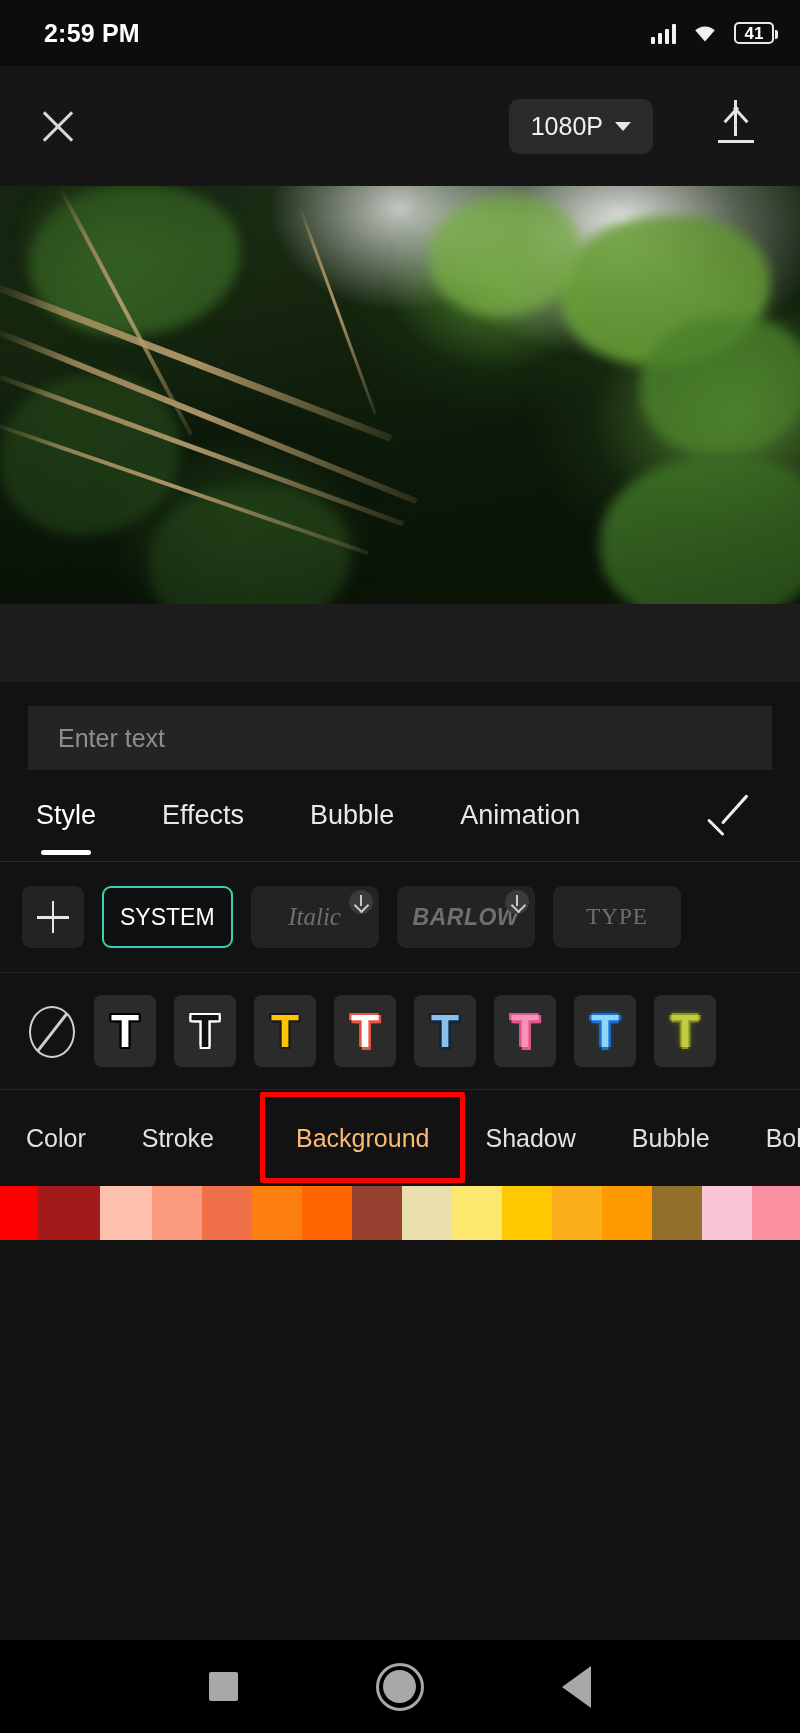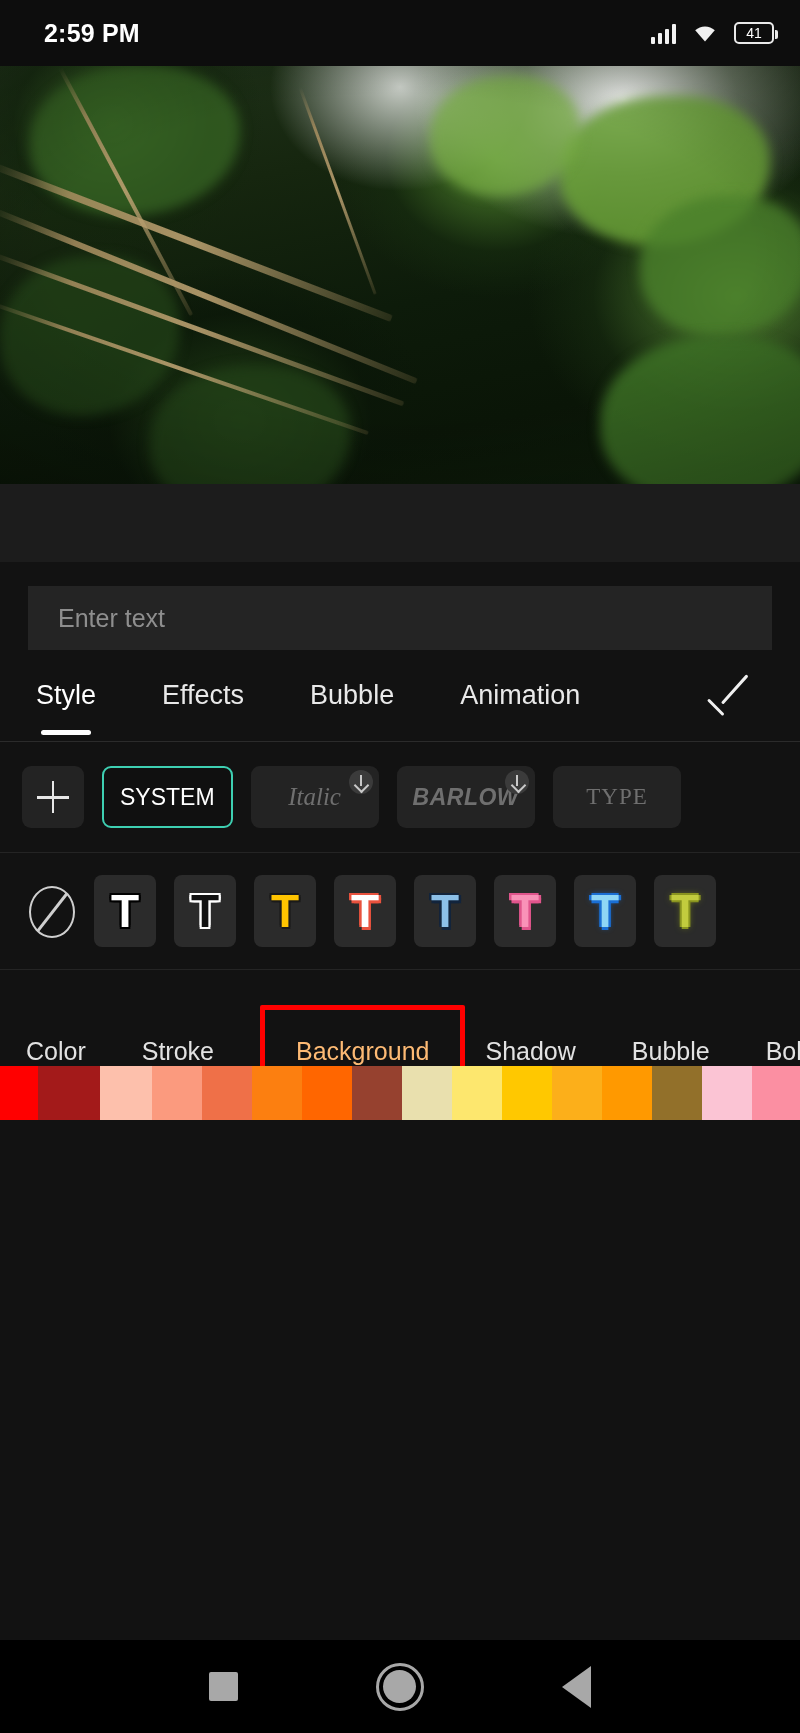--- a/index.html
+++ b/index.html
@@ -56,21 +56,21 @@
     border-radius: 5px;
     display: flex; align-items: center; justify-content: center;
   }
   .battery::after {
     content: "";
     position: absolute; right: -6px; top: 6px;
     width: 3.5px; height: 9px;
     background: #e9e9e9;
     border-radius: 0 2px 2px 0;
   }
-  .battery span { font-size: 14px; color: #fff; font-weight: normal; line-height: 1; }
+  .battery span { font-size: 17px; color: #fff; font-weight: bold; line-height: 1; }
 
   
   .top-toolbar {
     height: 120px;
     background: #161616;
     display: flex;
     align-items: center;
     padding: 0 36px 0 30px;
     flex: 0 0 auto;
   }
@@ -347,21 +347,21 @@
   .preset-T {
     font-size: 46px;
     font-weight: bold;
     line-height: 1;
     font-family: "Liberation Sans", sans-serif;
   }
 
   
   .subtab-row {
     display: flex;
-    align-items: flex-end;
+    align-items: center;
     height: 96px;
     padding-left: 26px;
     gap: 56px;
     overflow: hidden;
     position: relative;
   }
   .subtab {
     color: #e2e2e2;
     font-size: 25px;
     cursor: pointer;
@@ -441,20 +441,33 @@
       </div>
       <svg width="28" height="22" viewBox="0 0 28 22">
         <path d="M14 19.5 L4.2 8.2 a14.5 14.5 0 0 1 19.6 0 Z" fill="#f0f0f0"></path>
       </svg>
       <div class="battery">
         <span>41</span>
       </div>
     </div>
   </div>
 
+  <div class="top-toolbar">
+    <div class="close-x"></div>
+    <div class="toolbar-spacer"></div>
+    <div class="quality-chip">
+      <span class="label">1080P</span>
+      <span class="caret-down"></span>
+    </div>
+    <div class="export-btn">
+      <span class="arrow-stem"></span>
+      <span class="arrow-head"></span>
+      <span class="arrow-base"></span>
+    </div>
+  </div>
 
   <div class="preview-wrap">
     <div class="video-canvas"></div>
 
     <div class="leafblob" style="left:560px; top:30px; width:210px; height:150px; background:rgba(104,160,54,.85);"></div>
     <div class="leafblob" style="left:640px; top:130px; width:170px; height:140px; background:rgba(74,128,42,.8);"></div>
     <div class="leafblob" style="left:430px; top:10px; width:150px; height:120px; background:rgba(118,172,66,.7);"></div>
     <div class="leafblob" style="left:30px;  top:0px;  width:210px; height:150px; background:rgba(52,96,34,.82);"></div>
     <div class="leafblob" style="left:600px; top:270px; width:230px; height:170px; background:rgba(60,112,36,.85);"></div>
     <div class="leafblob" style="left:150px; top:300px; width:200px; height:150px; background:rgba(32,62,22,.8);"></div>

